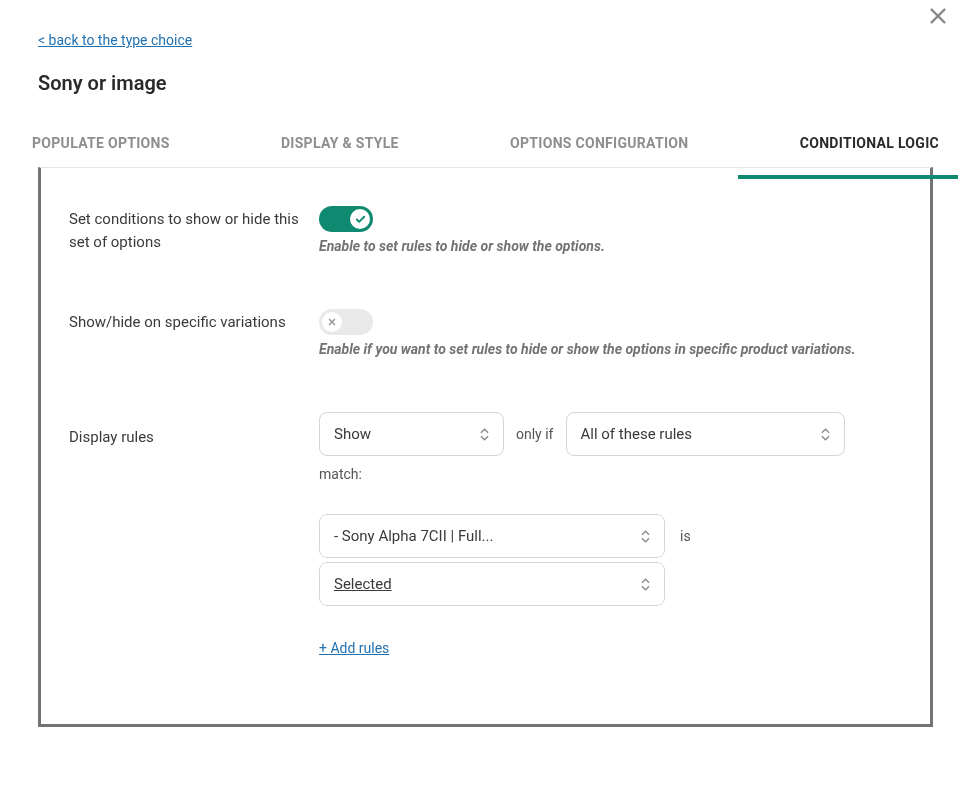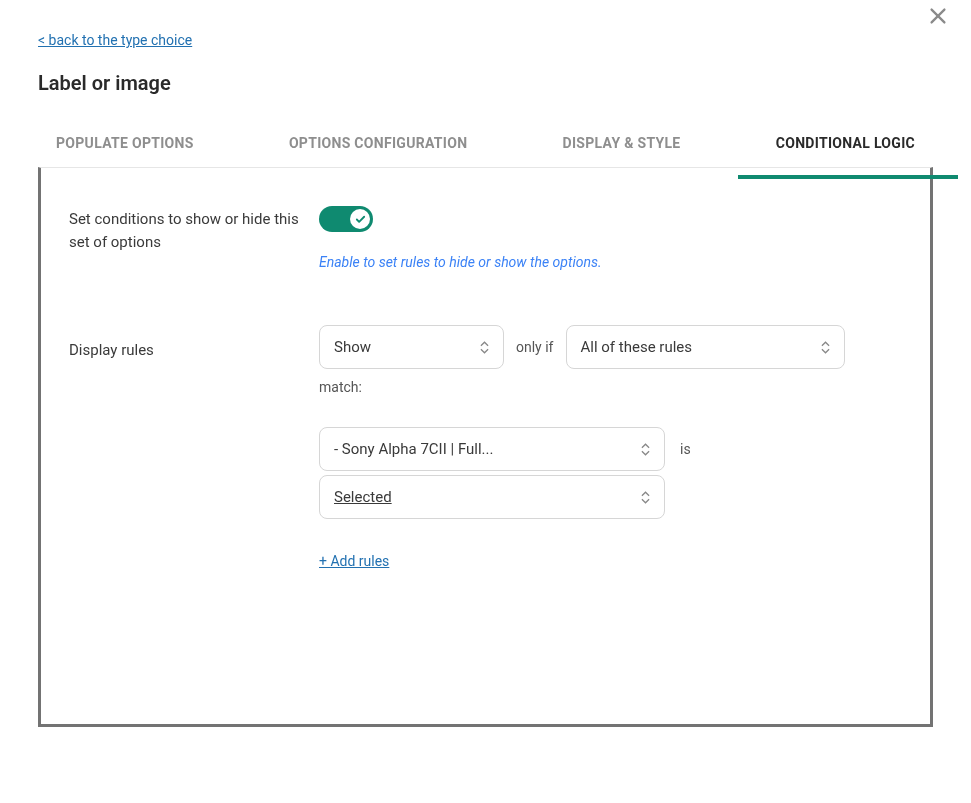--- a/index.html
+++ b/index.html
@@ -37,21 +37,21 @@
     }
     .panel-title {
       margin: 22px 0 0 38px;
       font-size: 20px;
       font-weight: 600;
       color: #2a2a2a;
     }
     .tabs {
       display: flex;
       margin-top: 30px;
-      padding: 0 54px;
+      padding: 0 30px;
       gap: 60px;
       justify-content: space-between;
     }
     .tab {
       font-size: 14px;
       font-weight: 700;
       color: #8e8e8e;
       letter-spacing: 0.3px;
       padding: 10px 2px 16px;
       cursor: pointer;
@@ -125,23 +125,24 @@
     .toggle.on .knob svg {
       width: 11px;
       height: 11px;
     }
     .toggle.off .knob svg {
       width: 10px;
       height: 10px;
     }
     .hint {
       font-style: italic;
-      color: #3b82f6;
-      font-size: 14px;
-      margin-top: 18px;
+      color: #737373;
+      font-size: 14px;
+      margin-top: 2px;
+      font-weight: bold;
     }
     .rules-row-1 {
       display: flex;
       align-items: center;
       gap: 12px;
       flex-wrap: wrap;
     }
     .select-like {
       border: 1px solid #d6d6d6;
       border-radius: 8px;
@@ -211,46 +212,60 @@
 
 <div class="close-btn">
   <svg viewBox="0 0 24 24" fill="none" stroke="currentColor" stroke-width="2.5" stroke-linecap="round">
     <line x1="5" y1="5" x2="19" y2="19"></line>
     <line x1="19" y1="5" x2="5" y2="19"></line>
   </svg>
 </div>
 
 <a class="back-link">&lt; back to the type choice</a>
 
-<h1 class="panel-title">Label or image</h1>
+<h1 class="panel-title">Sony or image</h1>
 
 <div class="tabs">
   <div class="tab">POPULATE OPTIONS</div>
+  <div class="tab">DISPLAY &amp; STYLE</div>
   <div class="tab">OPTIONS CONFIGURATION</div>
-  <div class="tab">DISPLAY &amp; STYLE</div>
   <div class="tab active">CONDITIONAL LOGIC</div>
 </div>
 <div class="active-indicator"></div>
 
 <div class="content-box">
 
   <div class="field-row">
     <div class="field-label">Set conditions to show or hide this set of options</div>
     <div>
       <div class="toggle on">
         <div class="knob">
           <svg viewBox="0 0 24 24" fill="none" stroke="#0f8a70" stroke-width="4" stroke-linecap="round" stroke-linejoin="round">
             <polyline points="4 12 9 17 20 6"></polyline>
           </svg>
         </div>
       </div>
       <div class="hint">Enable to set rules to hide or show the options.</div>
     </div>
   </div>
 
+  <div class="field-row">
+    <div class="field-label">Show/hide on specific variations</div>
+    <div>
+      <div class="toggle off">
+        <div class="knob">
+          <svg viewBox="0 0 24 24" fill="none" stroke="#9a9a9a" stroke-width="4" stroke-linecap="round">
+            <line x1="6" y1="6" x2="18" y2="18"></line>
+            <line x1="18" y1="6" x2="6" y2="18"></line>
+          </svg>
+        </div>
+      </div>
+      <div class="hint">Enable if you want to set rules to hide or show the options in specific product variations.</div>
+    </div>
+  </div>
 
   <div class="field-row">
     <div class="field-label" style="padding-top:14px">Display rules</div>
     <div>
       <div class="rules-row-1">
         <div class="select-like select-small">
           <span>Show</span>
           <span class="stepper-icon">
             <svg viewBox="0 0 10 6">
                 <polyline points="1,5 5,1 9,5" fill="none" stroke="#888" stroke-width="1.4"></polyline>

